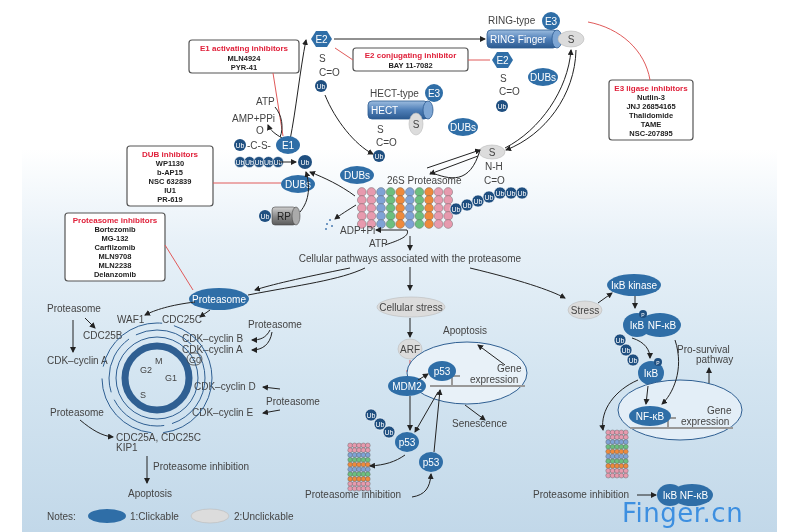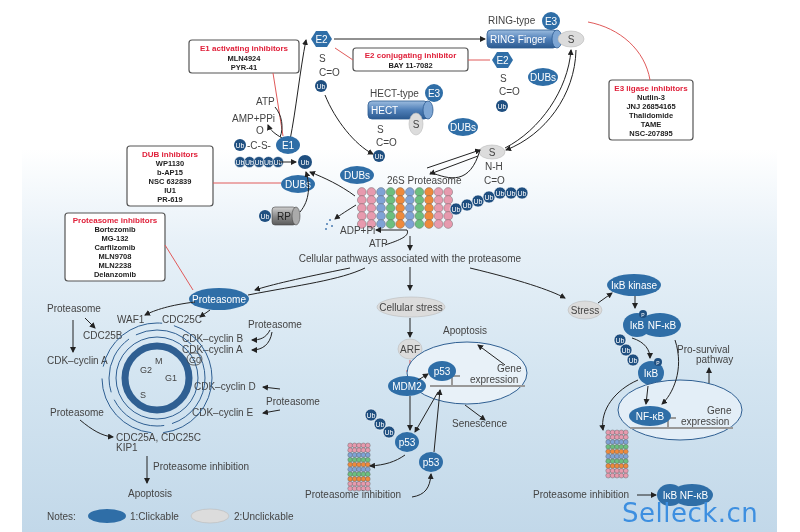--- a/index.html
+++ b/index.html
@@ -584,13 +584,13 @@
 
   <g>
     <text x="47" y="520" class="t">Notes:</text>
     <ellipse cx="107" cy="516" rx="19" ry="7" fill="#2f6ea7"></ellipse>
     <text x="130" y="520" class="t">1:Clickable</text>
     <ellipse cx="210" cy="516" rx="19" ry="7" stroke="#bbb" stroke-width="0.6" fill="#dcdcdc"></ellipse>
     <text x="234" y="520" class="t">2:Unclickable</text>
   </g>
 </svg>
 
-<div id="watermark">Selleck.cn</div>
+<div id="watermark">Finger.cn</div>
 
 </body></html>

